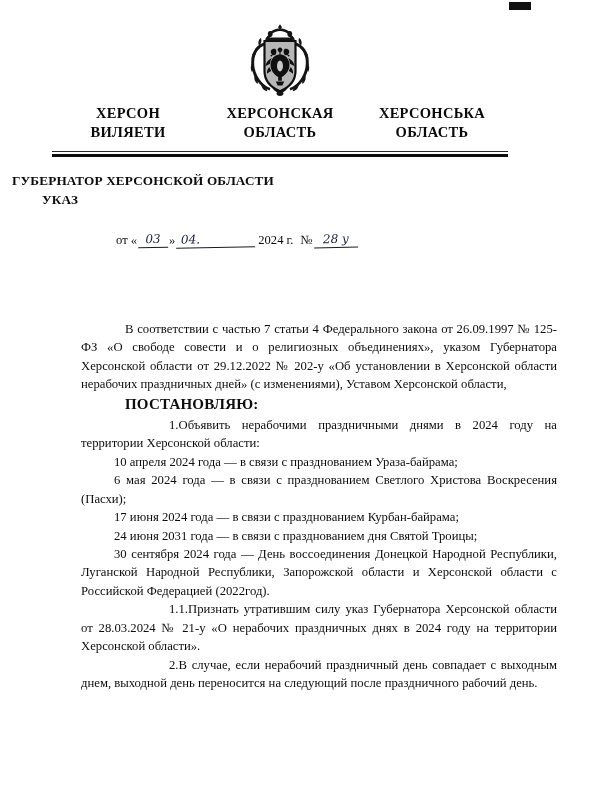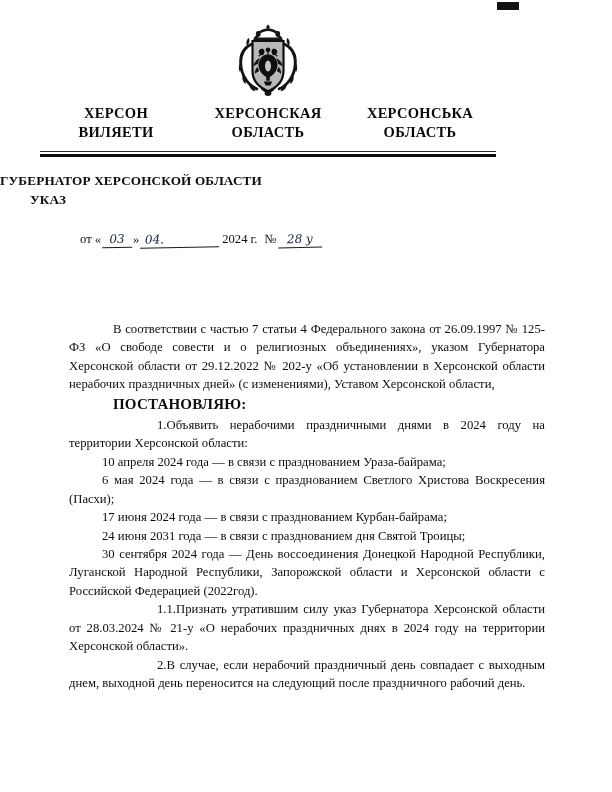--- a/index.html
+++ b/index.html
@@ -16,20 +16,21 @@
     overflow: hidden;
     position: relative;
     -webkit-font-smoothing: antialiased;
   }
 
   .page {
     position: relative;
     width: 536px;
     height: 792px;
     box-sizing: border-box;
+    margin-left: 12px;
   }
 
   
   .corner-mark {
     position: absolute;
     top: 2px;
     right: 17px;
     width: 22px;
     height: 8px;
     background: #111111;
@@ -100,24 +101,24 @@
     font-size: 13.2px;
     line-height: 1.42;
     letter-spacing: 0.15px;
   }
   .doc-title .kind { display: block; padding-left: 30px; }
 
   
   .date-line {
     position: absolute;
     top: 232px;
-    left: 80px;
+    left: 104px;
     font-size: 12.6px;
     display: flex;
-    align-items: flex-start;
+    align-items: center;
     white-space: nowrap;
   }
   .date-line .lbl { margin-right: 2px; }
   .date-line .guil { margin: 0 1px; }
   .fill {
     position: relative;
     display: inline-block;
     border-bottom: 1px solid #1a1a1a;
     text-align: center;
     font-family: "DejaVu Serif", "Liberation Serif", serif;

